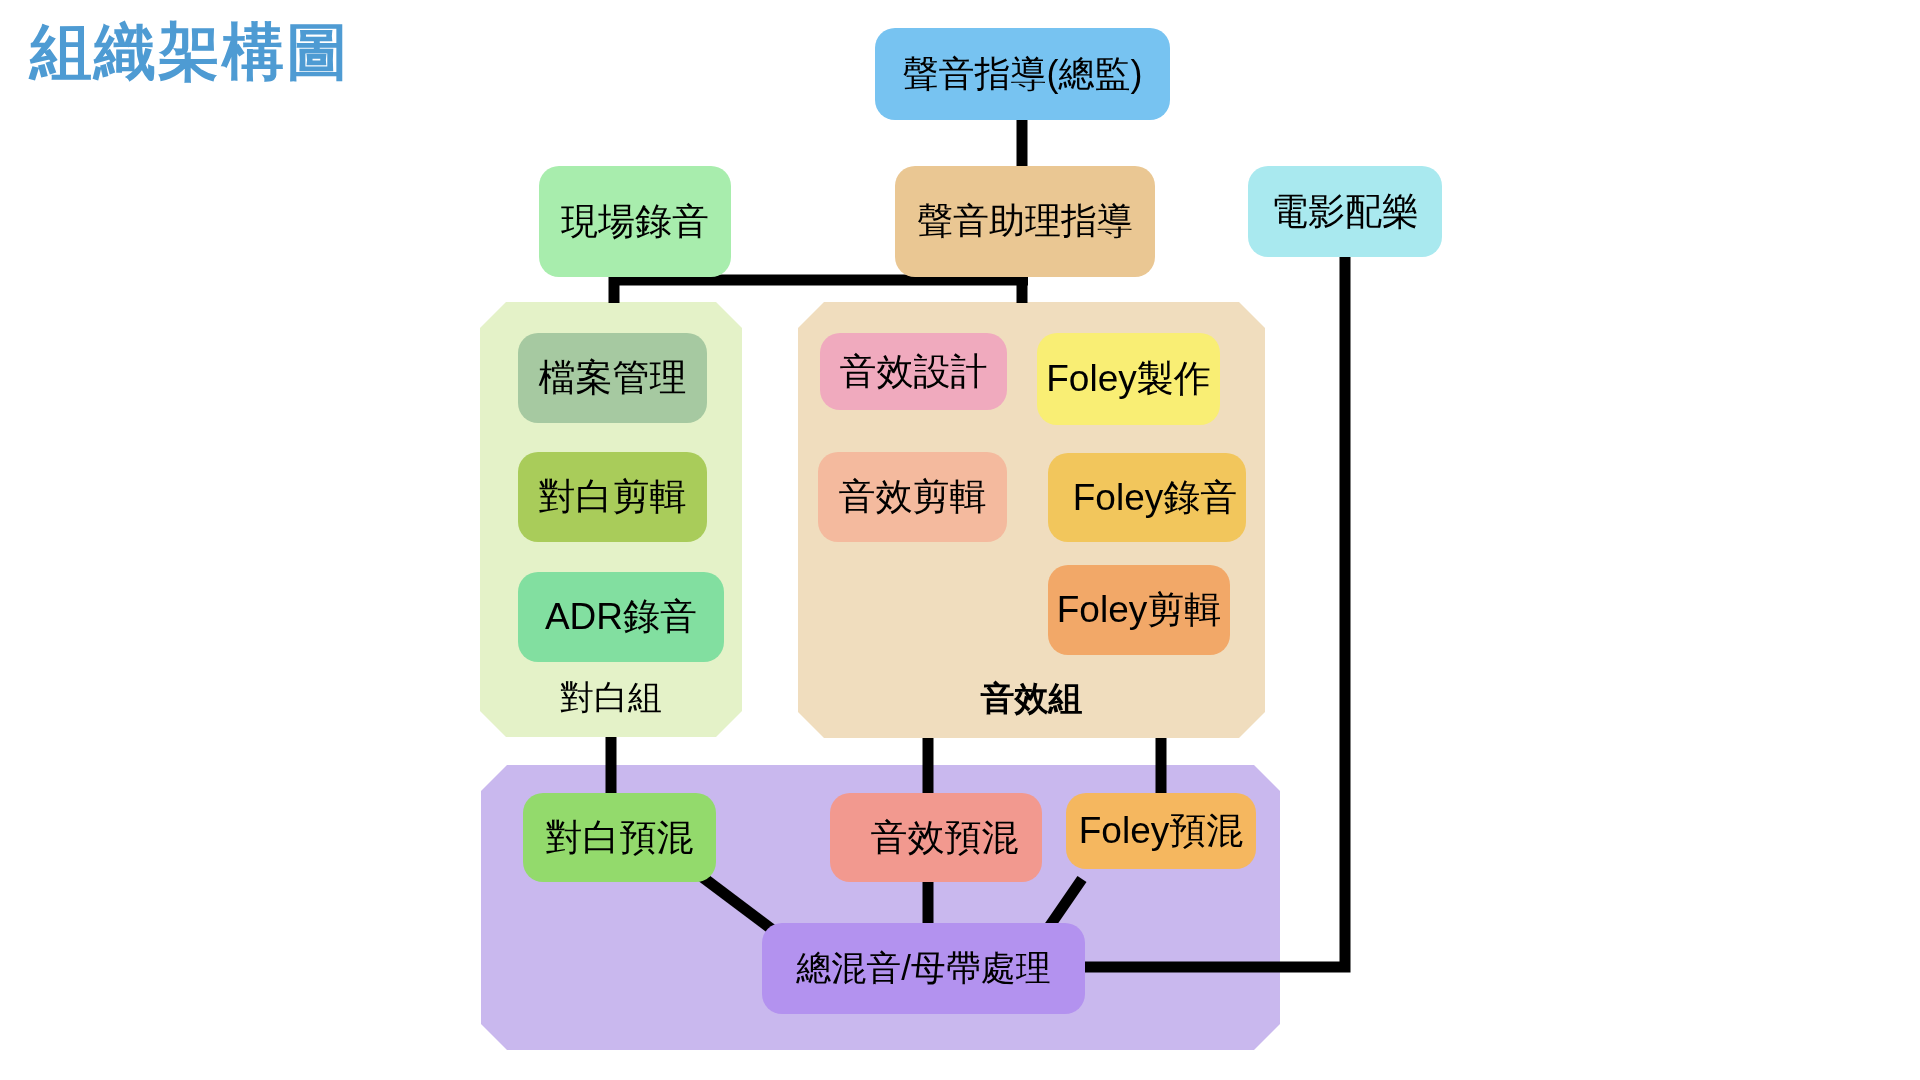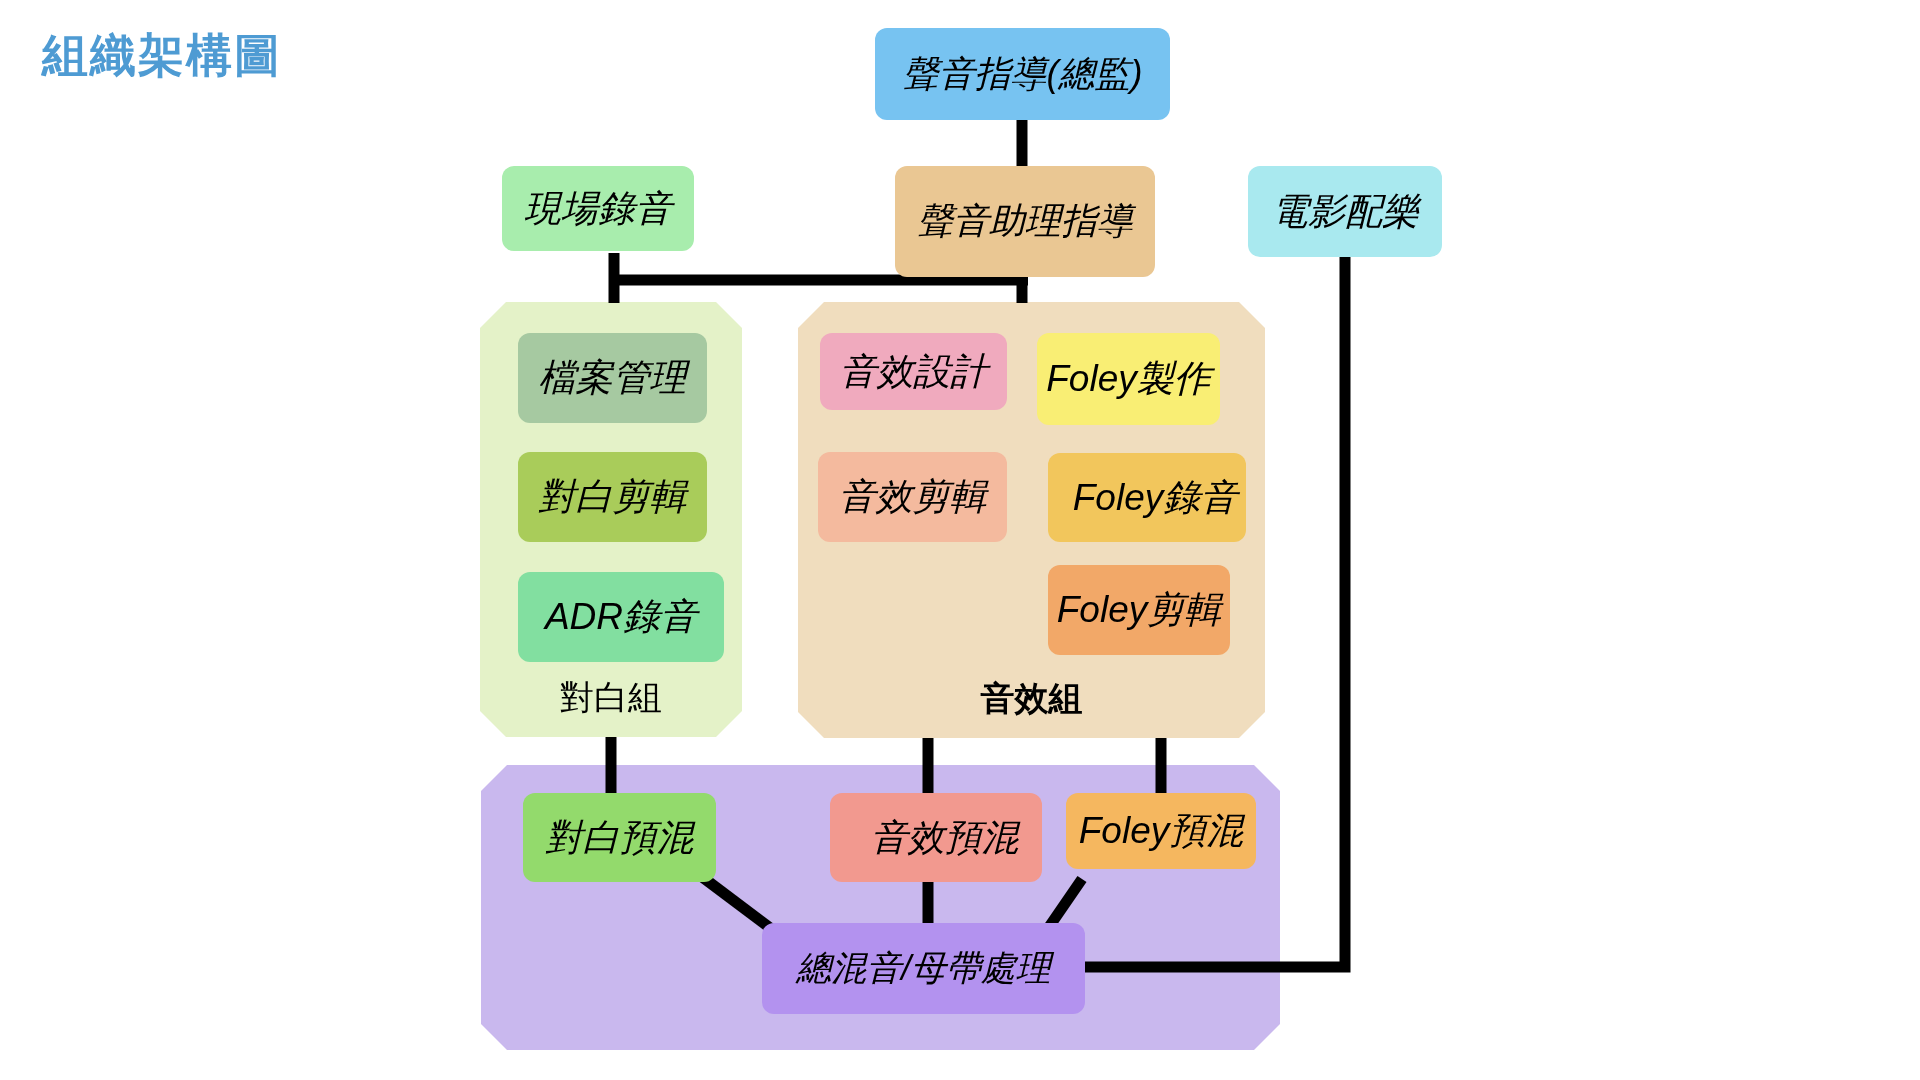--- a/index.html
+++ b/index.html
@@ -2,41 +2,41 @@
 <html><head>
 <meta charset="utf-8">
 <style>
   html,body{margin:0;padding:0;}
   body{
     width:1920px;height:1080px;overflow:hidden;background:#ffffff;position:relative;
     font-family:"Liberation Sans",sans-serif;color:#000;
   }
   .canvas{position:absolute;inset:0;}
   .page-title{
-    position:absolute;left:30px;top:18px;font-size:46px;font-weight:bold;
-    letter-spacing:2px;line-height:1.1;margin:12px;
+    position:absolute;left:30px;top:18px;font-size:62px;font-weight:bold;
+    letter-spacing:2px;line-height:1.1;margin:0;
   }
   .group{
     position:absolute;z-index:1;
     clip-path:polygon(26px 0,calc(100% - 26px) 0,100% 26px,100% calc(100% - 26px),
       calc(100% - 26px) 100%,26px 100%,0 calc(100% - 26px),0 26px);
   }
   .group-label{
     position:absolute;left:0;right:0;bottom:16px;text-align:center;
     font-size:34px;color:#000;
   }
   .edges{position:absolute;left:0;top:0;z-index:2;pointer-events:none;}
   .node{
     position:absolute;z-index:3;display:flex;align-items:center;justify-content:center;
-    border-radius:12px;font-size:37px;white-space:nowrap;font-style:italic;
+    border-radius:20px;font-size:37px;white-space:nowrap;
   }
   .node.small-text{font-size:35px;}
   
   #n-director      {left:875px; top:28px;  width:295px;height:92px;font-size:36px;}
-  #n-location      {left:502px; top:166px; width:192px;height:85px;}
+  #n-location      {left:539px; top:166px; width:192px;height:111px;}
   #n-assistant     {left:895px; top:166px; width:260px;height:111px;font-size:36px;}
   #n-score         {left:1248px;top:166px; width:194px;height:91px;}
   #g-dialog        {left:480px; top:302px; width:262px;height:435px;}
   #n-file-mgmt     {left:518px; top:333px; width:189px;height:90px;}
   #n-dialog-edit   {left:518px; top:452px; width:189px;height:90px;}
   #n-adr           {left:518px; top:572px; width:206px;height:90px;}
   #g-sfx           {left:798px; top:302px; width:467px;height:436px;}
   #n-sfx-design    {left:820px; top:333px; width:187px;height:77px;}
   #n-foley-prod    {left:1037px;top:333px; width:183px;height:92px;}
   #n-sfx-edit      {left:818px; top:452px; width:189px;height:90px;}

